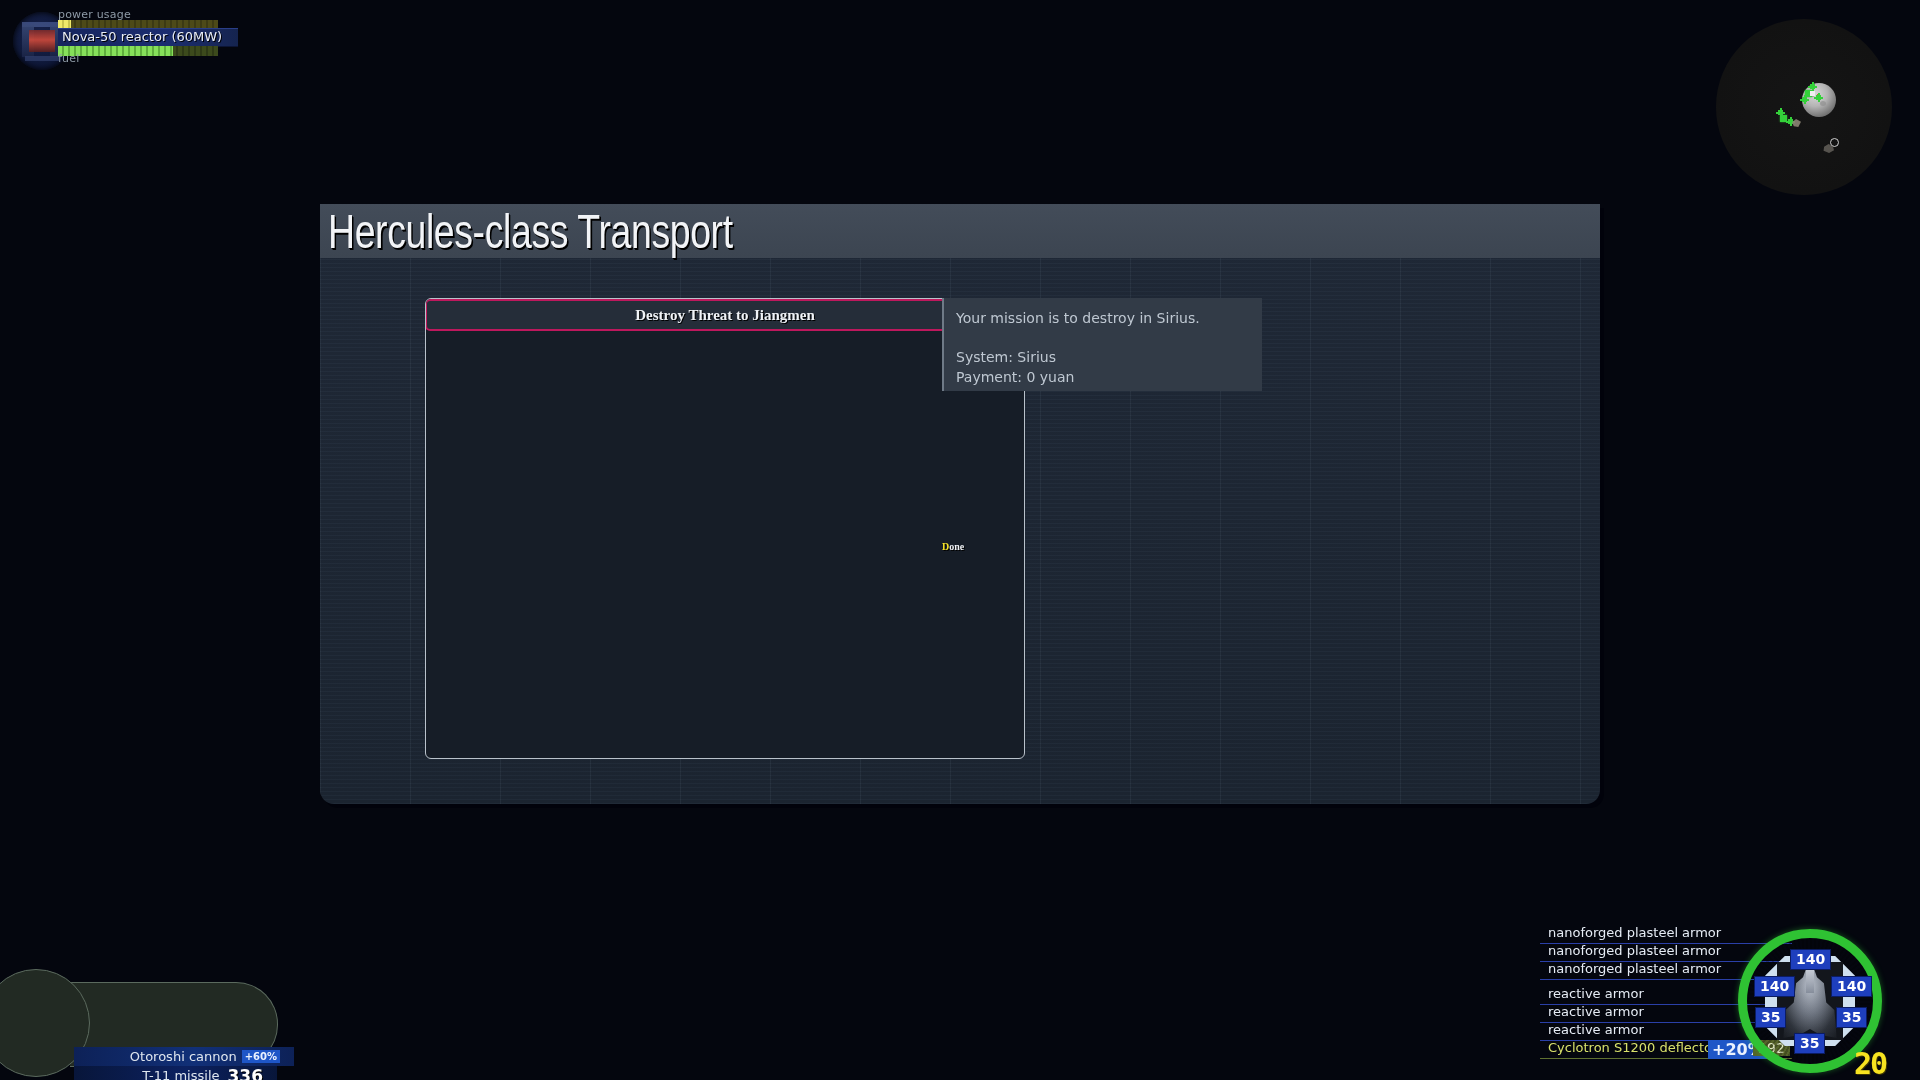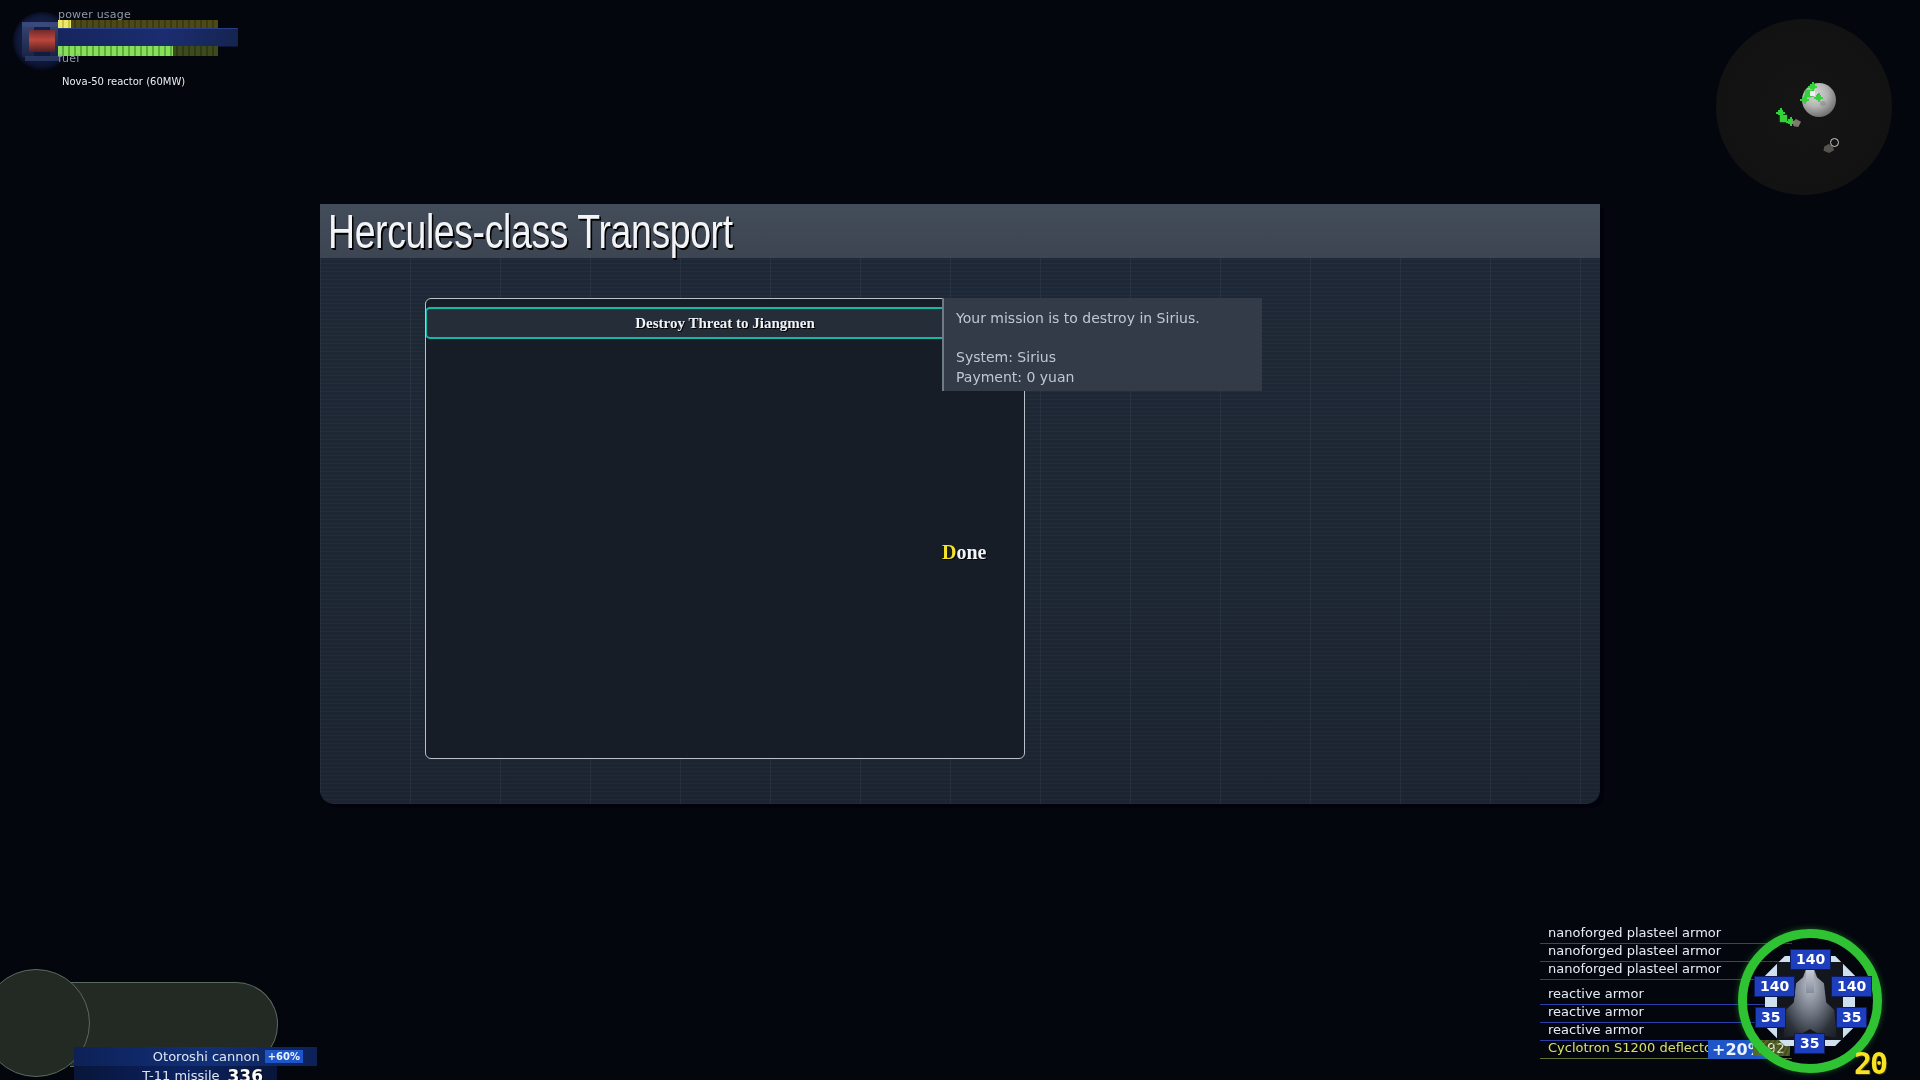--- a/index.html
+++ b/index.html
@@ -70,24 +70,23 @@
     background: repeating-linear-gradient(90deg,#efe96a 0px,#efe96a 4px,#c9c44e 4px,#c9c44e 6px);
   }
   #reactor-name-plate {
     position: absolute; left: 58px; top: 28px; width: 180px; height: 17px;
     background: linear-gradient(90deg,#16255e 0%, #1b2d70 60%, #15244f 100%);
     border-top: 1px solid #2a3e88;
     border-bottom: 1px solid #0c1535;
   }
   #reactor-name {
     position: absolute; left: 62px; top: 29px;
-    font-size: 10px; color: #e8edf6;
+    font-size: 13px; color: #e8edf6;
     text-shadow: 1px 1px 0 #000;
     white-space: nowrap;
-    margin-top: 47px;
   }
   #fuel-bar-track {
     position: absolute; left: 58px; top: 46px; width: 160px; height: 10px;
     background: repeating-linear-gradient(90deg,#3c4a1c 0px,#3c4a1c 4px,#2e3916 4px,#2e3916 6px);
   }
   #fuel-bar-fill {
     position: absolute; left: 0; top: 0; height: 10px;
     background: repeating-linear-gradient(90deg,#86e05a 0px,#86e05a 4px,#5fae3d 4px,#5fae3d 6px);
   }
 
@@ -197,24 +196,24 @@
     height: 32px;
     display: flex; align-items: center; justify-content: center;
     font-size: 15px; font-weight: bold;
     font-family: "Liberation Serif", serif;
     color: #f0f3f7;
     text-shadow: 1px 1px 0 #000;
     box-sizing: border-box;
     position: relative;
   }
   .mission-row.selected {
-    border: 2px solid #14b8a6;
+    border: 2px solid #be185d;
     border-radius: 5px;
     background: #252d39;
-    margin: 8px -1px;
+    margin: 0 -1px;
   }
 
   
   #mission-desc {
     position: absolute; left: 622px; top: 94px;
     width: 320px; height: 93px;
     background: #323b47;
     border-left: 2px solid #6f7a87;
     box-sizing: border-box;
     padding: 10px 0 0 12px;
@@ -222,21 +221,21 @@
   .desc-line {
     font-size: 14px; color: #bfc8d2;
     font-family: "DejaVu Sans", sans-serif;
     line-height: 20px;
     white-space: nowrap;
   }
   .desc-gap { height: 19px; }
 
   #done-button {
     position: absolute; left: 622px; top: 337px;
-    font-size: 20px; font-weight: bold;
+    font-size: 10px; font-weight: bold;
     font-family: "Liberation Serif", serif;
     text-shadow: 1px 1px 0 #000;
     cursor: pointer;
   }
   #done-button .hot { color: #f5e32a; }
   #done-button .rest { color: #f0f3f7; }
 
   
   #weapons-hud {
     position: absolute; left: -18px; top: 963px;
@@ -261,21 +260,21 @@
     box-sizing: border-box;
   }
   .weapon-row {
     position: absolute;
     height: 19px;
     display: flex; align-items: center; justify-content: flex-end;
     padding-right: 14px;
     box-sizing: border-box;
   }
   #weapon-row-1 {
-    left: 92px; top: 84px; width: 243px;
+    left: 92px; top: 84px; width: 220px;
     background: linear-gradient(90deg,#0d2157 0%,#113078 55%,#0d2157 100%);
   }
   #weapon-row-2 {
     left: 92px; top: 103px; width: 203px;
     background: linear-gradient(90deg,#08163a 0%,#0c2160 55%,#08163a 100%);
   }
   .weapon-name {
     font-size: 13px; color: #dfe6ef;
     font-family: "DejaVu Sans", sans-serif;
     white-space: nowrap;

